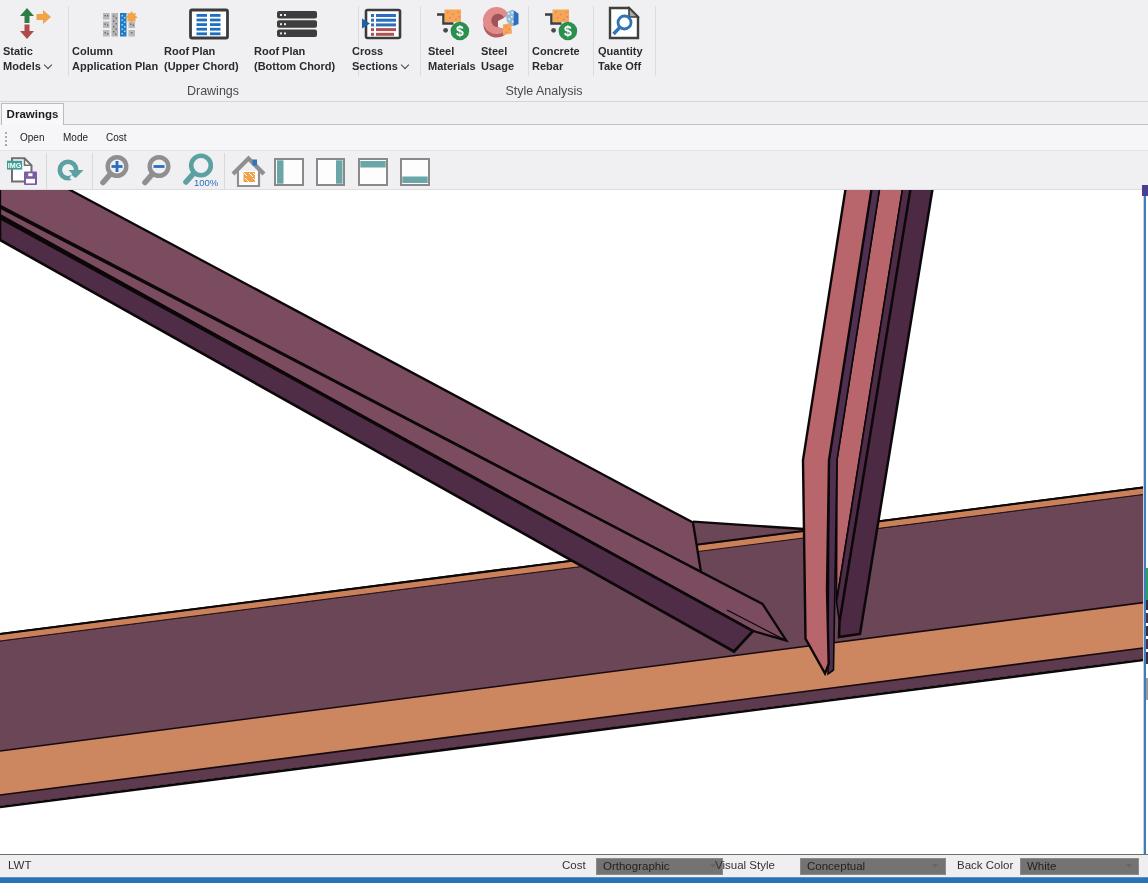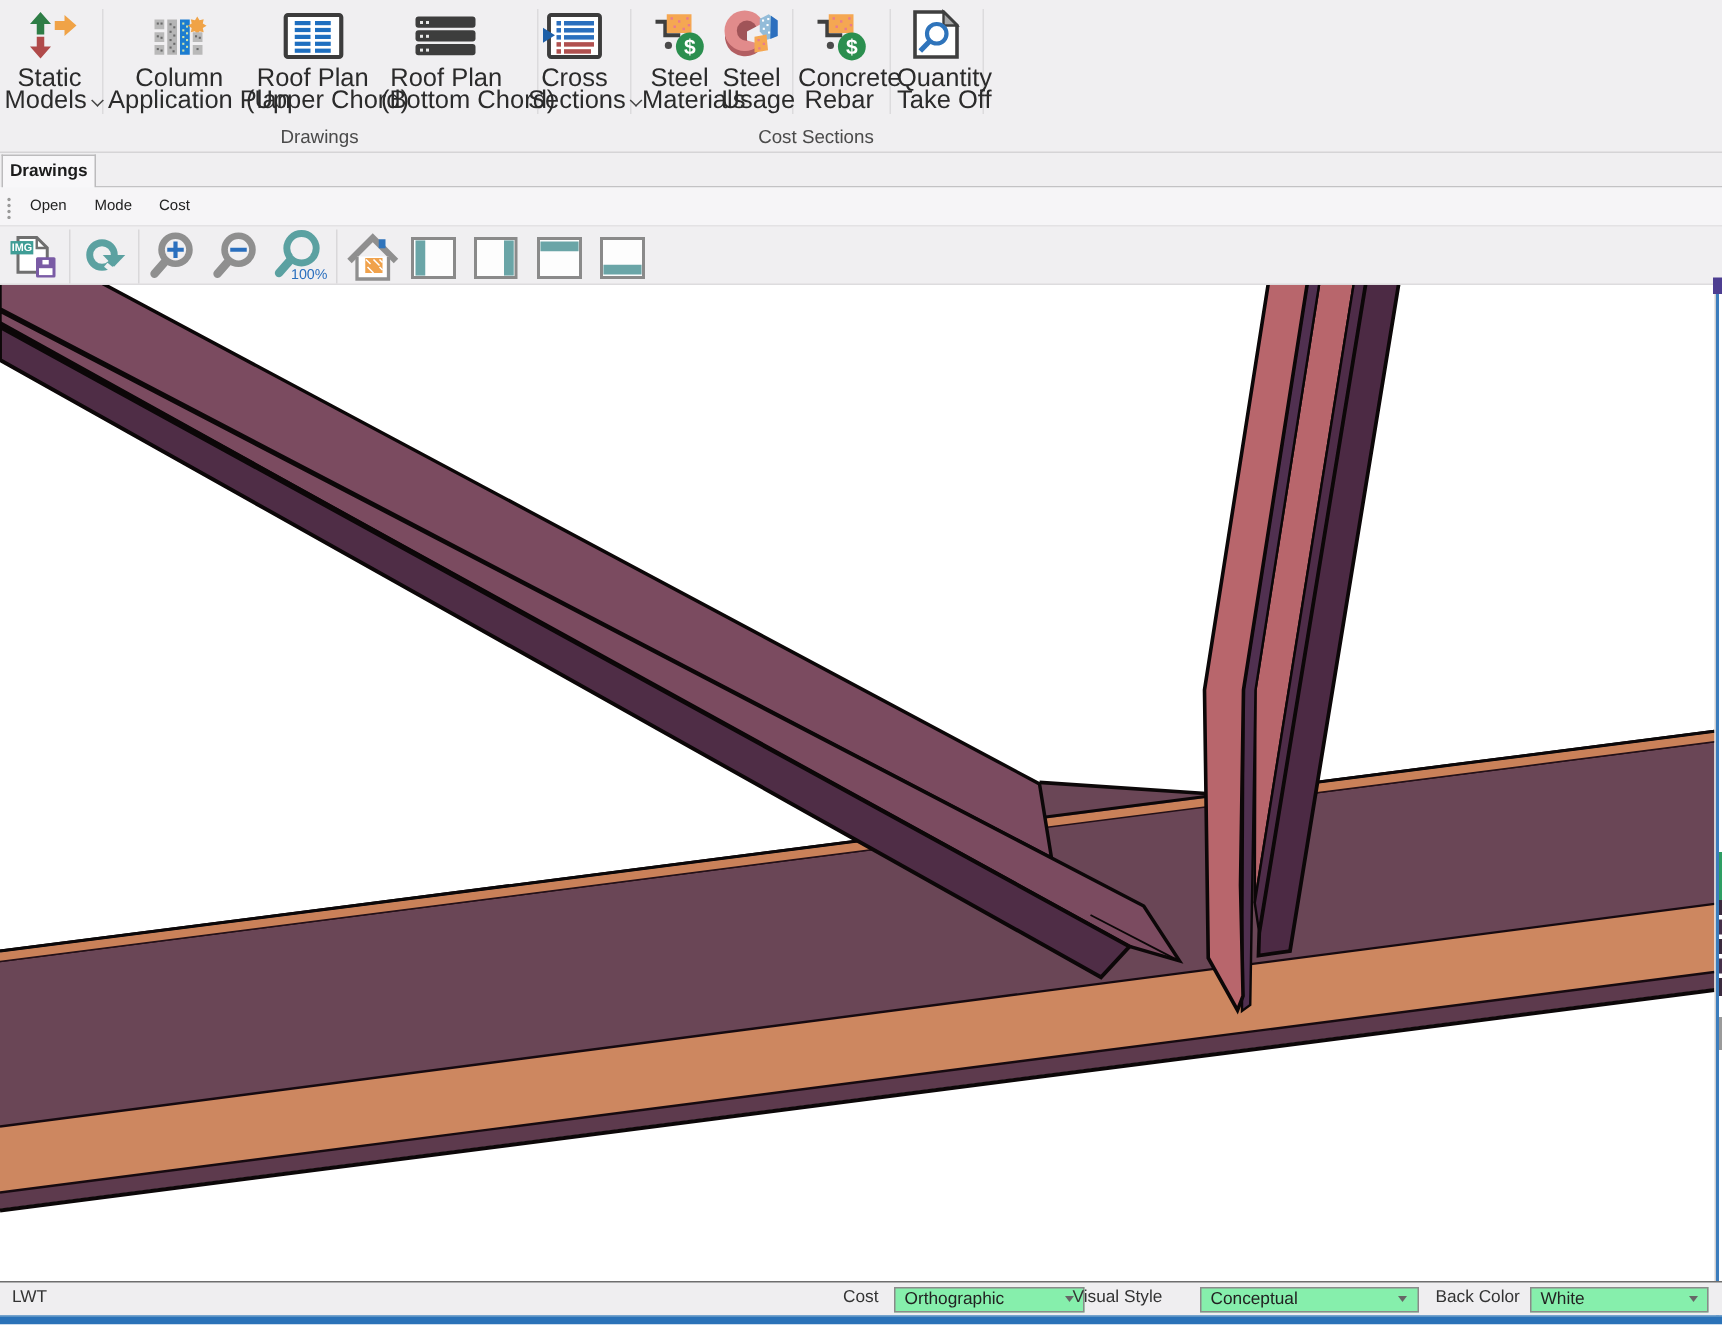--- a/index.html
+++ b/index.html
@@ -3,21 +3,21 @@
 <meta charset="utf-8">
 <style>
   html,body{margin:0;padding:0;width:1148px;height:883px;overflow:hidden;
     font-family:"Liberation Sans", sans-serif;background:#fff;}
   .abs{position:absolute;}
   #app{position:relative;width:1148px;height:883px;background:#fff;}
   
   #ribbon{left:0;top:0;width:1148px;height:101px;background:#f0eff1;border-bottom:1px solid #d5d4d6;}
   .rsep{position:absolute;top:6px;height:70px;width:1px;background:#dcdbdd;}
   .rlabel{position:absolute;top:84px;height:14px;font-size:12.5px;color:#4a4a4a;text-align:center;}
-  .rbtn{position:absolute;top:44px;font-size:17px;color:#2b2b2b;text-align:center;line-height:15px;white-space:nowrap;}
+  .rbtn{position:absolute;top:44px;font-size:11px;color:#2b2b2b;text-align:left;line-height:15px;white-space:nowrap;font-weight:bold;}
   .chev{display:inline-block;width:5px;height:5px;border-right:1.5px solid #444;border-bottom:1.5px solid #444;transform:rotate(45deg);margin-left:4px;margin-bottom:2px;}
   
   #tabrow{left:0;top:102px;width:1148px;height:23px;background:#f0eff1;}
   #tabline{left:64px;top:124px;width:1084px;height:1px;background:#c3c2c4;}
   #tab{left:1px;top:103px;width:63px;height:22px;background:#f8f7f9;border:1px solid #bcbbbd;border-bottom:none;box-sizing:border-box;
        font-size:11.5px;font-weight:bold;color:#1c1c1c;text-align:center;line-height:21px;}
   #tabchev{left:1128px;top:130px;}
   
   #menurow{left:0;top:125px;width:1148px;height:25px;background:#f6f5f7;}
   .menu{position:absolute;top:0;height:25px;line-height:25px;font-size:10px;color:#222;}
@@ -27,21 +27,21 @@
   
   #canvas{left:0;top:190px;width:1143px;height:664px;background:#ffffff;}
   
   #rline1{left:1143px;top:190px;width:1px;height:664px;background:#cfcfd1;}
   #rblue{left:1144px;top:196px;width:2px;height:681px;background:#3b7dbd;}
   #rindigo{left:1142px;top:185px;width:6px;height:11px;background:#4d3e91;}
   .sliv{position:absolute;left:1146px;width:2px;}
   
   #status{left:0;top:854px;width:1148px;height:23px;background:#efeef0;border-top:1px solid #6e6e6e;box-sizing:border-box;}
   .stext{position:absolute;font-size:11.5px;color:#333;top:4px;}
-  .combo{position:absolute;top:3px;height:17px;background:#86efac;border:1px solid #8a8a8a;box-sizing:border-box;font-size:11.5px;color:#222;line-height:15px;padding-left:6px;}
+  .combo{position:absolute;top:3px;height:17px;background:#737373;border:1px solid #8a8a8a;box-sizing:border-box;font-size:11.5px;color:#222;line-height:15px;padding-left:6px;}
   .carrow{position:absolute;top:9px;width:0;height:0;border-left:3.5px solid transparent;border-right:3.5px solid transparent;border-top:4px solid #666;}
   #bluestrip{left:0;top:877px;width:1148px;height:6px;background:#2a72b8;border-top:1px solid #5a92c4;box-sizing:border-box;}
 </style>
 </head>
 <body>
 <div id="app">
 
   <div class="abs" id="ribbon">
     <svg class="abs" style="left:0;top:0" width="1148" height="101" id="ribicons">
 
@@ -209,21 +209,21 @@
     <div class="rbtn" style="left:3px;width:60px">Static<br>Models<span class="chev"></span></div>
     <div class="rbtn" style="left:72px;width:95px">Column<br>Application Plan</div>
     <div class="rbtn" style="left:164px;width:89px">Roof Plan<br>(Upper Chord)</div>
     <div class="rbtn" style="left:254px;width:87px">Roof Plan<br>(Bottom Chord)</div>
     <div class="rbtn" style="left:352px;width:62px">Cross<br>Sections<span class="chev"></span></div>
     <div class="rbtn" style="left:428px;width:50px">Steel<br>Materials</div>
     <div class="rbtn" style="left:481px;width:40px">Steel<br>Usage</div>
     <div class="rbtn" style="left:532px;width:55px">Concrete<br>Rebar</div>
     <div class="rbtn" style="left:598px;width:52px">Quantity<br>Take Off</div>
     <div class="rlabel" style="left:163px;width:100px">Drawings</div>
-    <div class="rlabel" style="left:494px;width:100px">Cost Sections</div>
+    <div class="rlabel" style="left:494px;width:100px">Style Analysis</div>
   </div>
 
   <div class="abs" id="tabrow"></div>
   <div class="abs" id="tabline"></div>
   <div class="abs" id="tab">Drawings</div>
   <div class="abs" id="tabchev"><span class="chev" style="border-color:#777"></span></div>
 
   <div class="abs" id="menurow">
     <svg class="abs" style="left:3px;top:5px" width="6" height="16">
         <circle cx="3" cy="3" r="1.1" fill="#9a9a9a"></circle>

